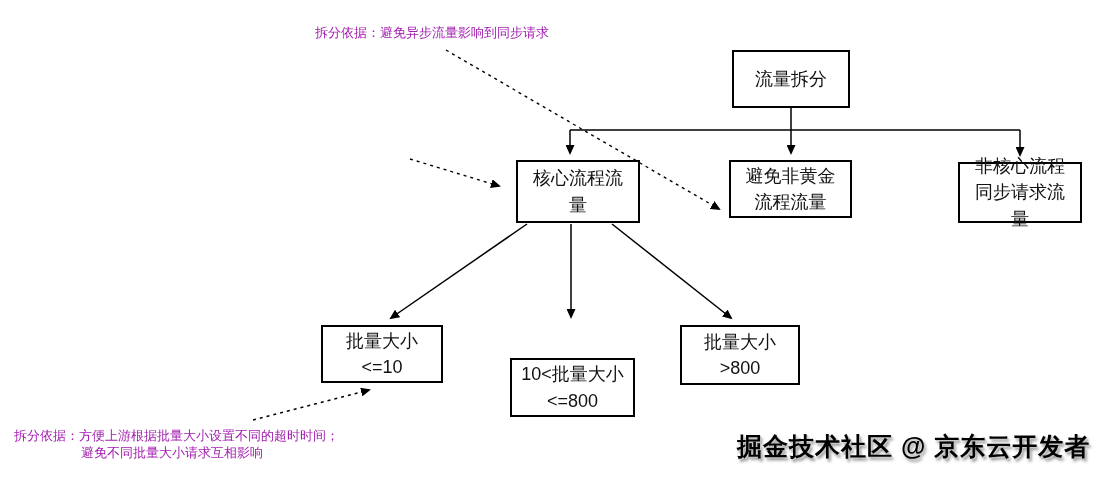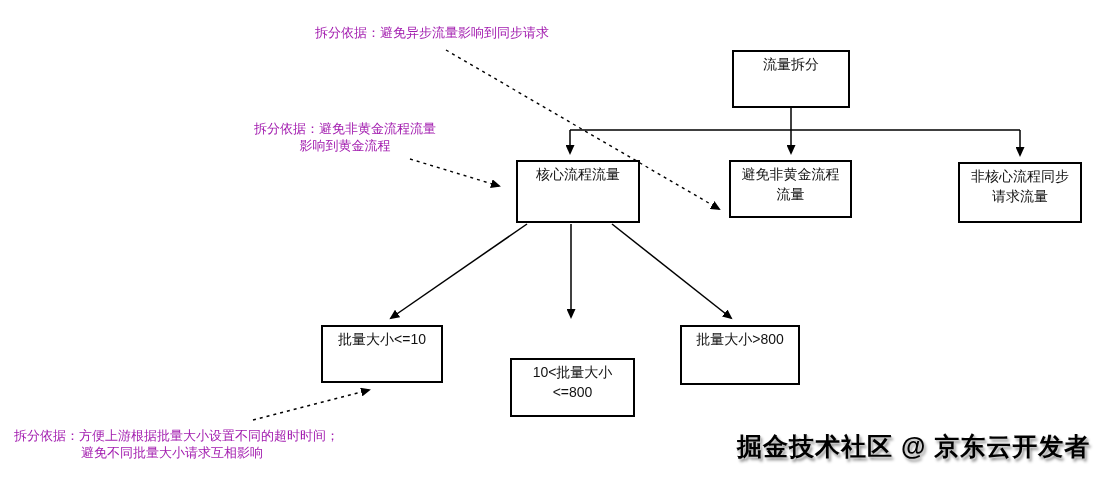--- a/index.html
+++ b/index.html
@@ -18,24 +18,24 @@
   svg.wires {
     position: absolute;
     left: 0; top: 0;
     width: 1101px; height: 481px;
   }
   .node {
     position: absolute;
     border: 2px solid #000000;
     background: #ffffff;
     display: flex;
-    align-items: flex-start;
+    align-items: center;
     justify-content: center;
     text-align: center;
-    font-size: 14px;
+    font-size: 18px;
     color: #111111;
     line-height: 1.45;
     padding: 2px 8px;
     box-sizing: border-box;
   }
   #node-root    { left: 732px; top: 50px;  width: 118px; height: 58px; }
   #node-core    { left: 516px; top: 160px; width: 124px; height: 63px; }
   #node-mq      { left: 729px; top: 160px; width: 123px; height: 58px; }
   #node-noncore { left: 958px; top: 162px; width: 124px; height: 61px; }
   #node-small   { left: 321px; top: 325px; width: 122px; height: 58px; }
@@ -117,24 +117,20 @@
   <div class="node" id="node-medium">
     <span>10&lt;批量大小&lt;=800</span>
   </div>
   <div class="node" id="node-large">
     <span>批量大小&gt;800</span>
   </div>
 
   <div class="ann" id="ann-async">
     <div>拆分依据：避免异步流量影响到同步请求</div>
   </div>
-  <div class="ann" id="ann-golden">
-    <div>拆分依据：避免非黄金流程流量</div>
-    <div>影响到黄金流程</div>
-  </div>
   <div class="ann" id="ann-batch">
     <div>拆分依据：方便上游根据批量大小设置不同的超时时间；</div>
     <div>避免不同批量大小请求互相影响</div>
   </div>
 
   <div class="wm-primary">掘金技术社区 @ 京东云开发者</div>
 
 </div>
 
 </body></html>

